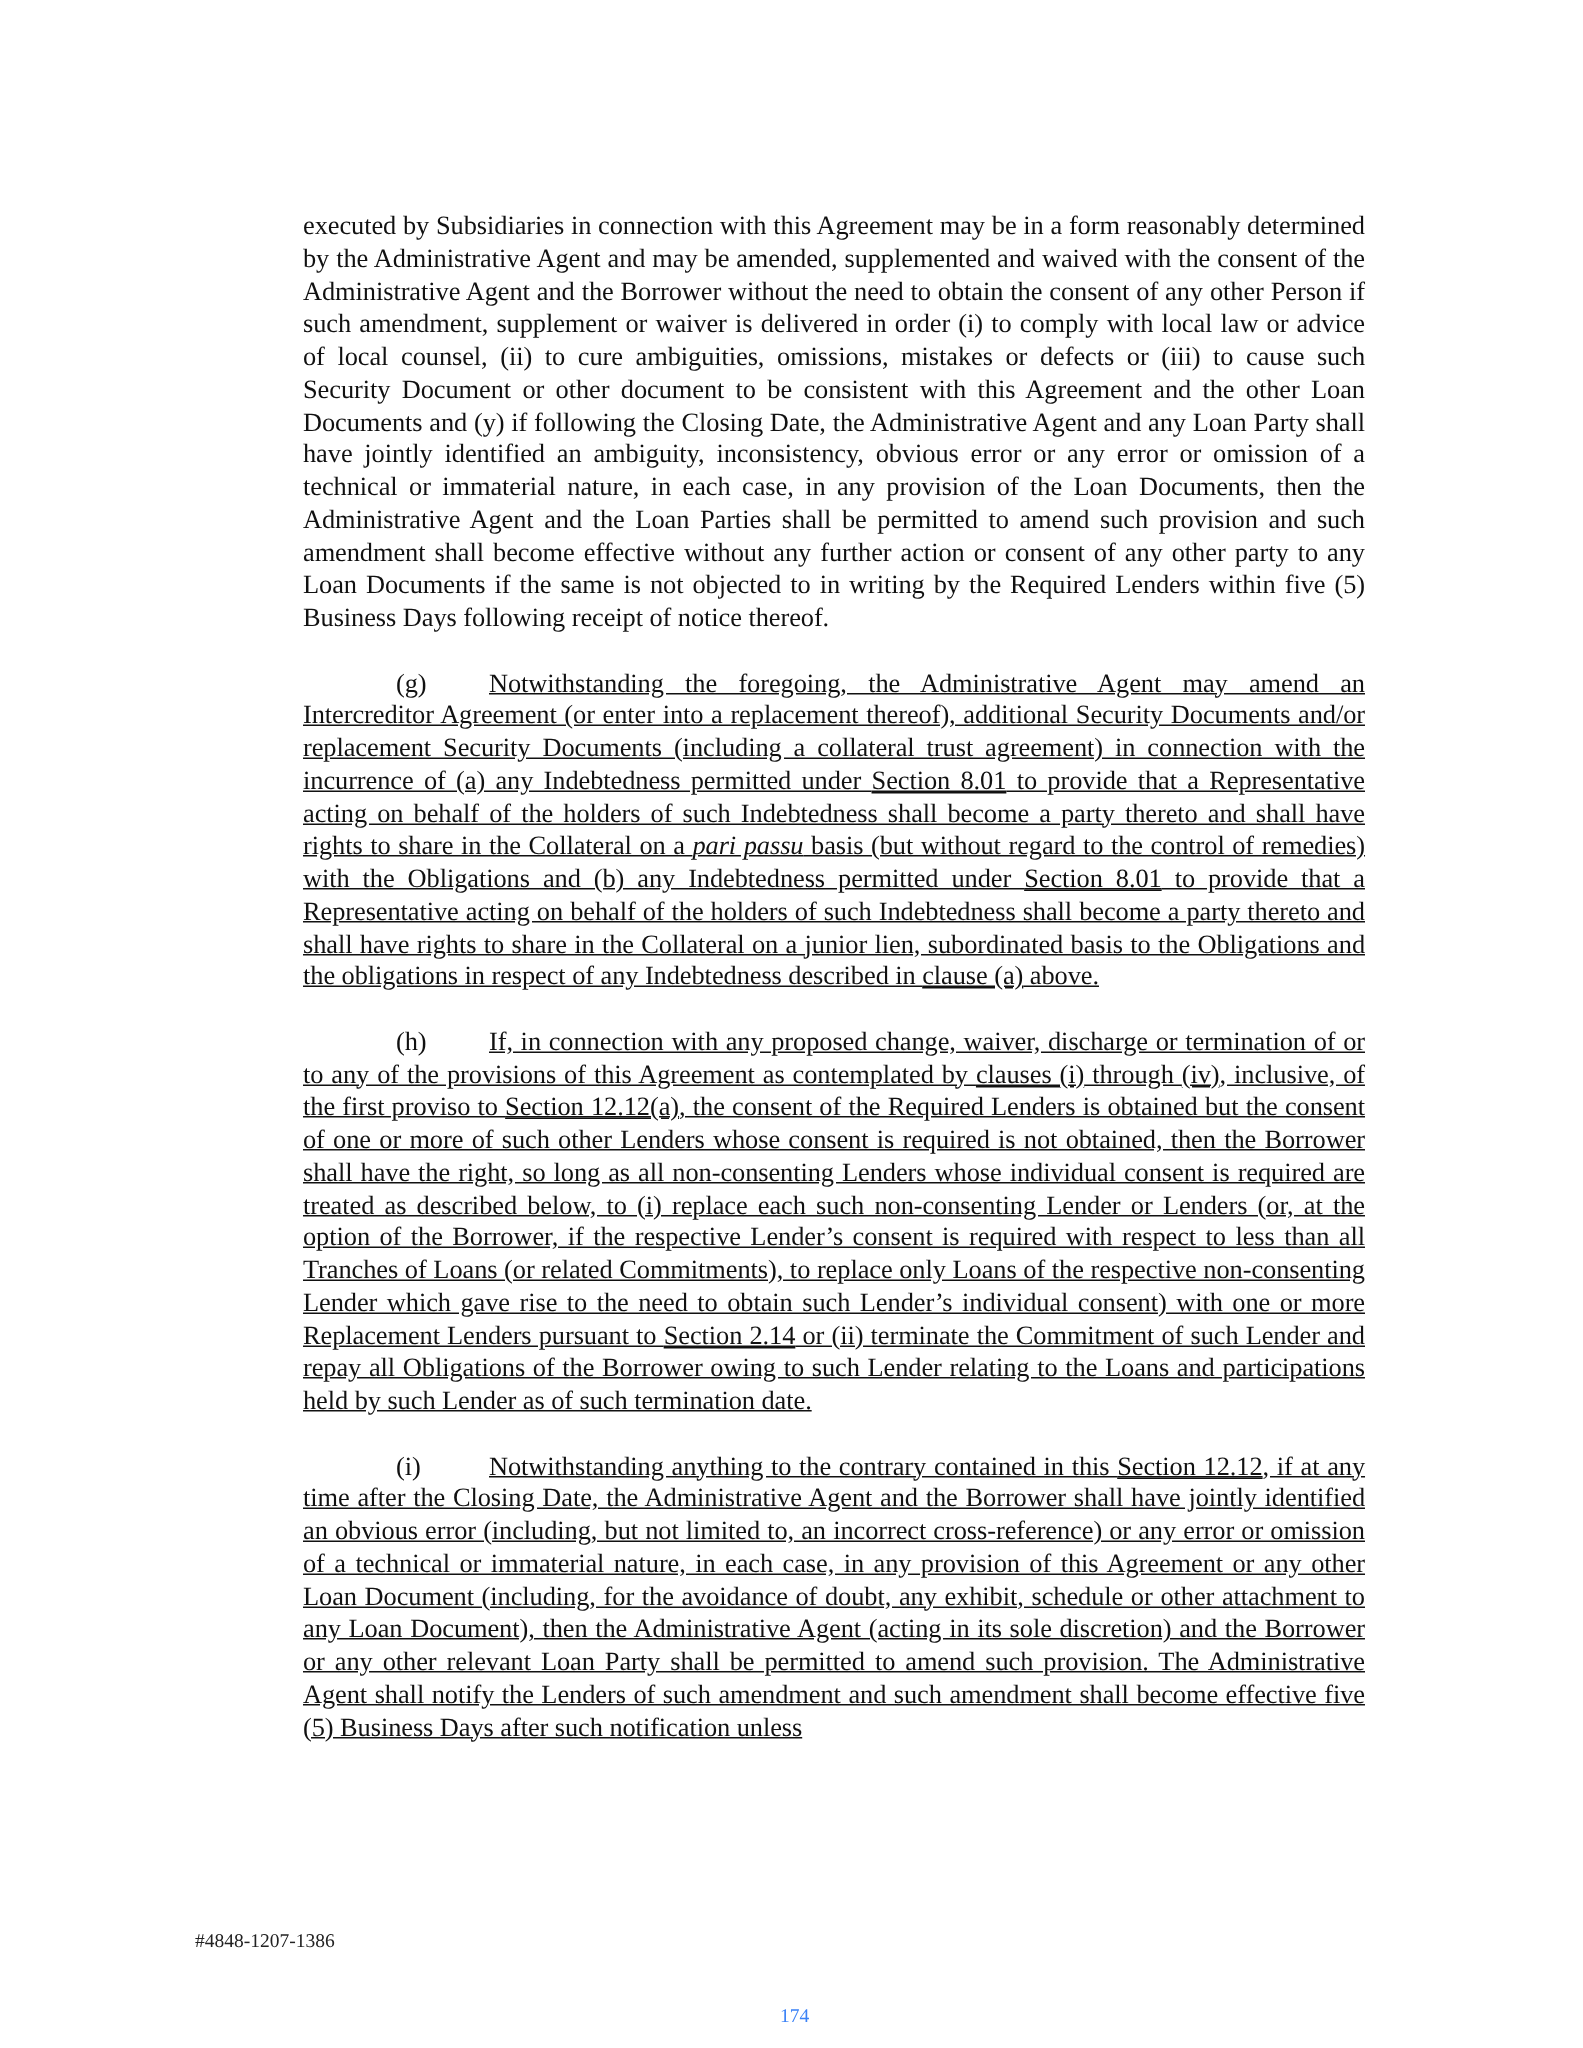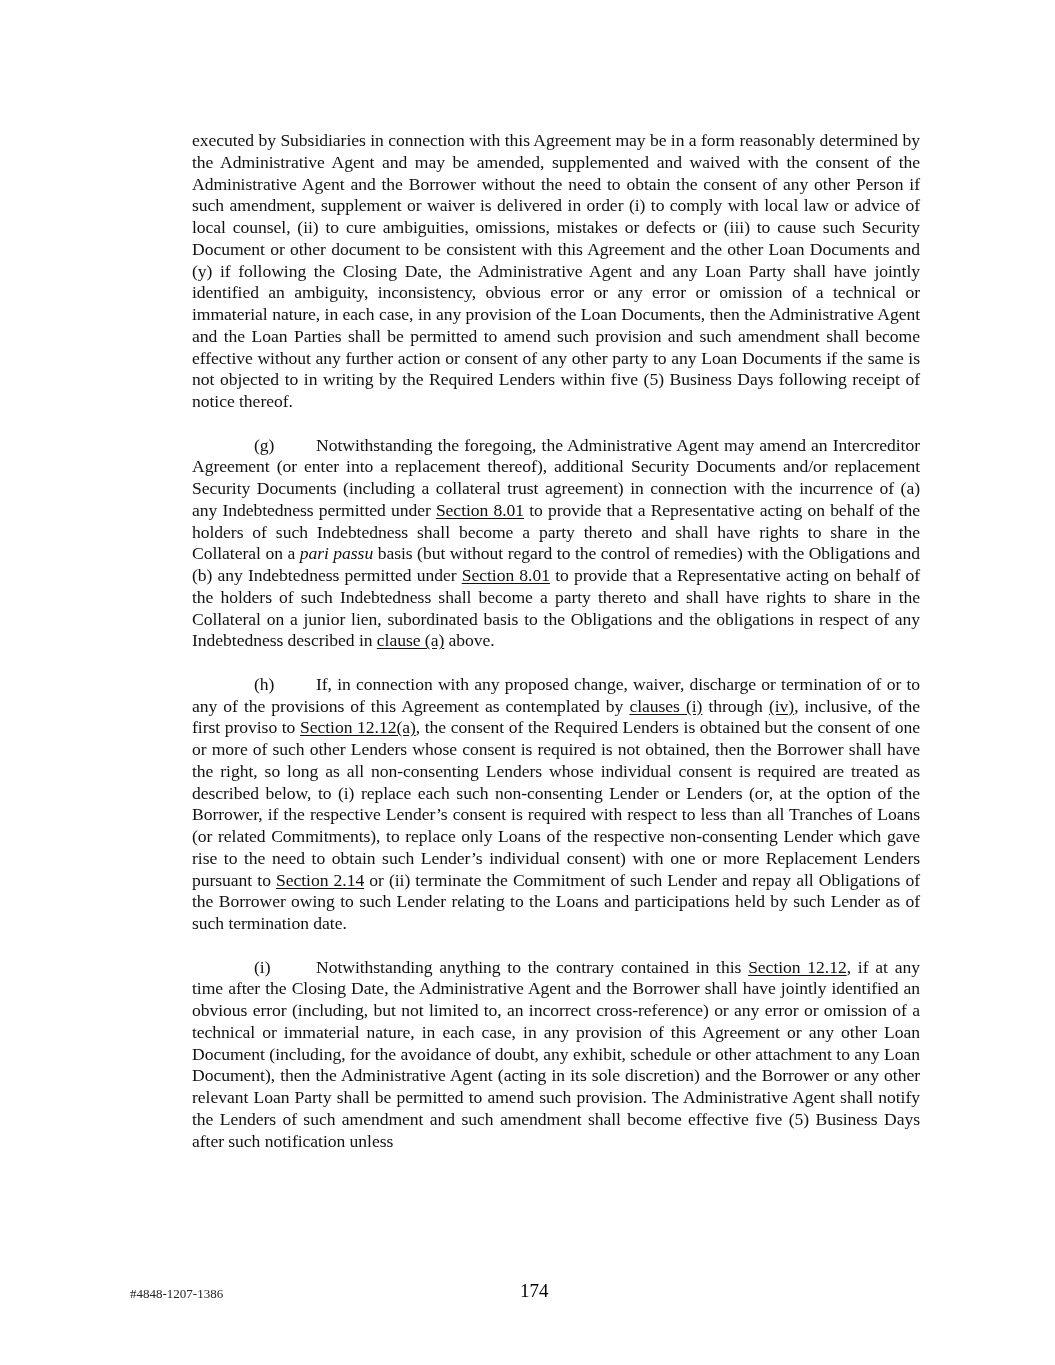--- a/index.html
+++ b/index.html
@@ -27,46 +27,47 @@
       position: absolute;
       left: 186px;
       top: 124px;
       width: 740px;
       font-size: 17.6px;
       line-height: 21.75px;
       text-align: justify;
       letter-spacing: -0.05px;
     }
     .para {
-      margin: 6px;
+      margin: 16px;
       text-indent: 0;
     }
     .para + .para {
       margin-top: 21.75px;
+      text-decoration: underline;
     }
     .para.indented .label {
       display: inline-block;
       margin-left: 62px;
       width: 62px;
     }
     .u { text-decoration: underline; text-underline-offset: 2px; }
     .i { font-style: italic; }
     .footer-docid {
       position: absolute;
       left: 130px;
       top: 1286px;
       font-size: 13px;
       color: #222222;
     }
     .footer-page {
       position: absolute;
       left: 520px;
-      top: 1280px;
-      font-size: 19px;
-      color: #000000;
+      top: 1336px;
+      font-size: 13px;
+      color: #3b82f6;
     }
   </style>
 </head>
 <body>
 
 <div class="page">
   <div class="body-text">
 
     <p class="para">
       <span>executed by Subsidiaries in connection with this Agreement  may be in a form reasonably determined by the Administrative Agent and may be amended, supplemented and waived with the consent of the Administrative Agent and the Borrower without the need to obtain the consent of any other Person if such amendment, supplement or waiver is delivered in order (i) to comply with local law or advice of local counsel, (ii) to cure ambiguities, omissions, mistakes or defects or (iii) to cause such Security Document or other document to be consistent with this Agreement and the other Loan Documents and (y) if following the Closing Date, the Administrative Agent and any Loan Party shall have jointly identified an ambiguity, inconsistency, obvious error or any error or omission of a technical or immaterial nature, in each case, in any provision of the Loan Documents, then the Administrative Agent and the Loan Parties shall be permitted to amend such provision and such amendment shall become effective without any further action or consent of any other party to any Loan Documents if the same is not objected to in writing by the Required Lenders within five (5) Business Days following receipt of notice thereof.</span>

